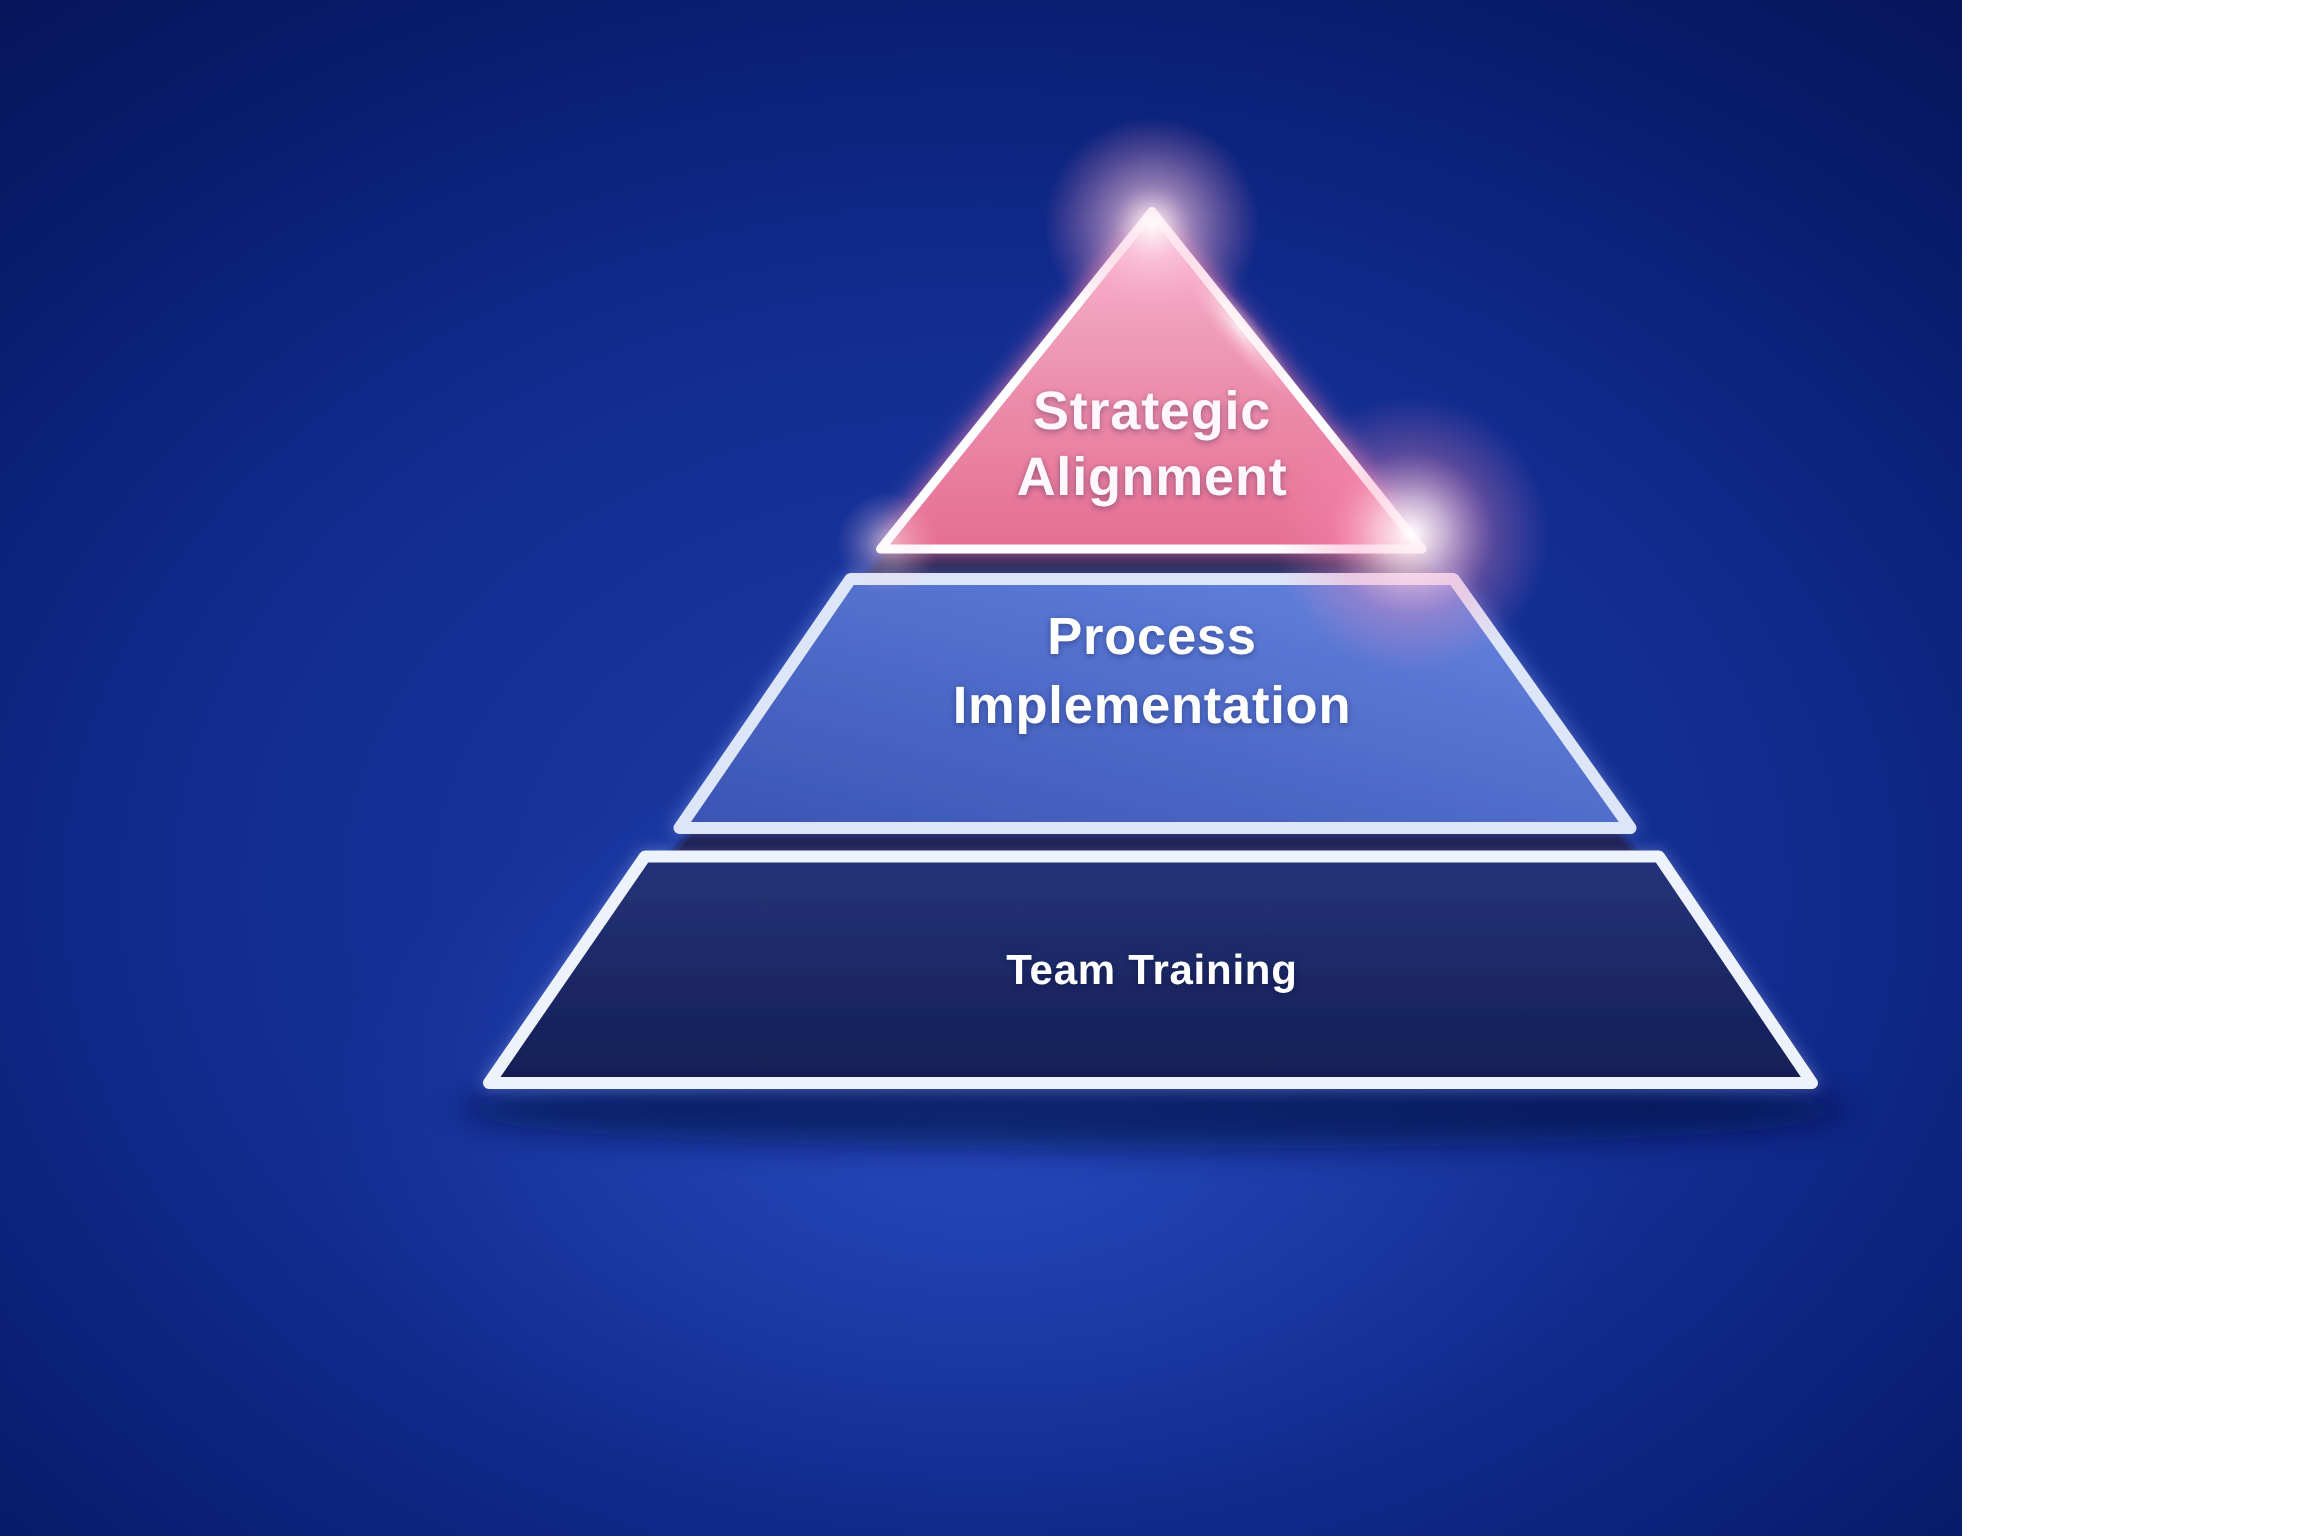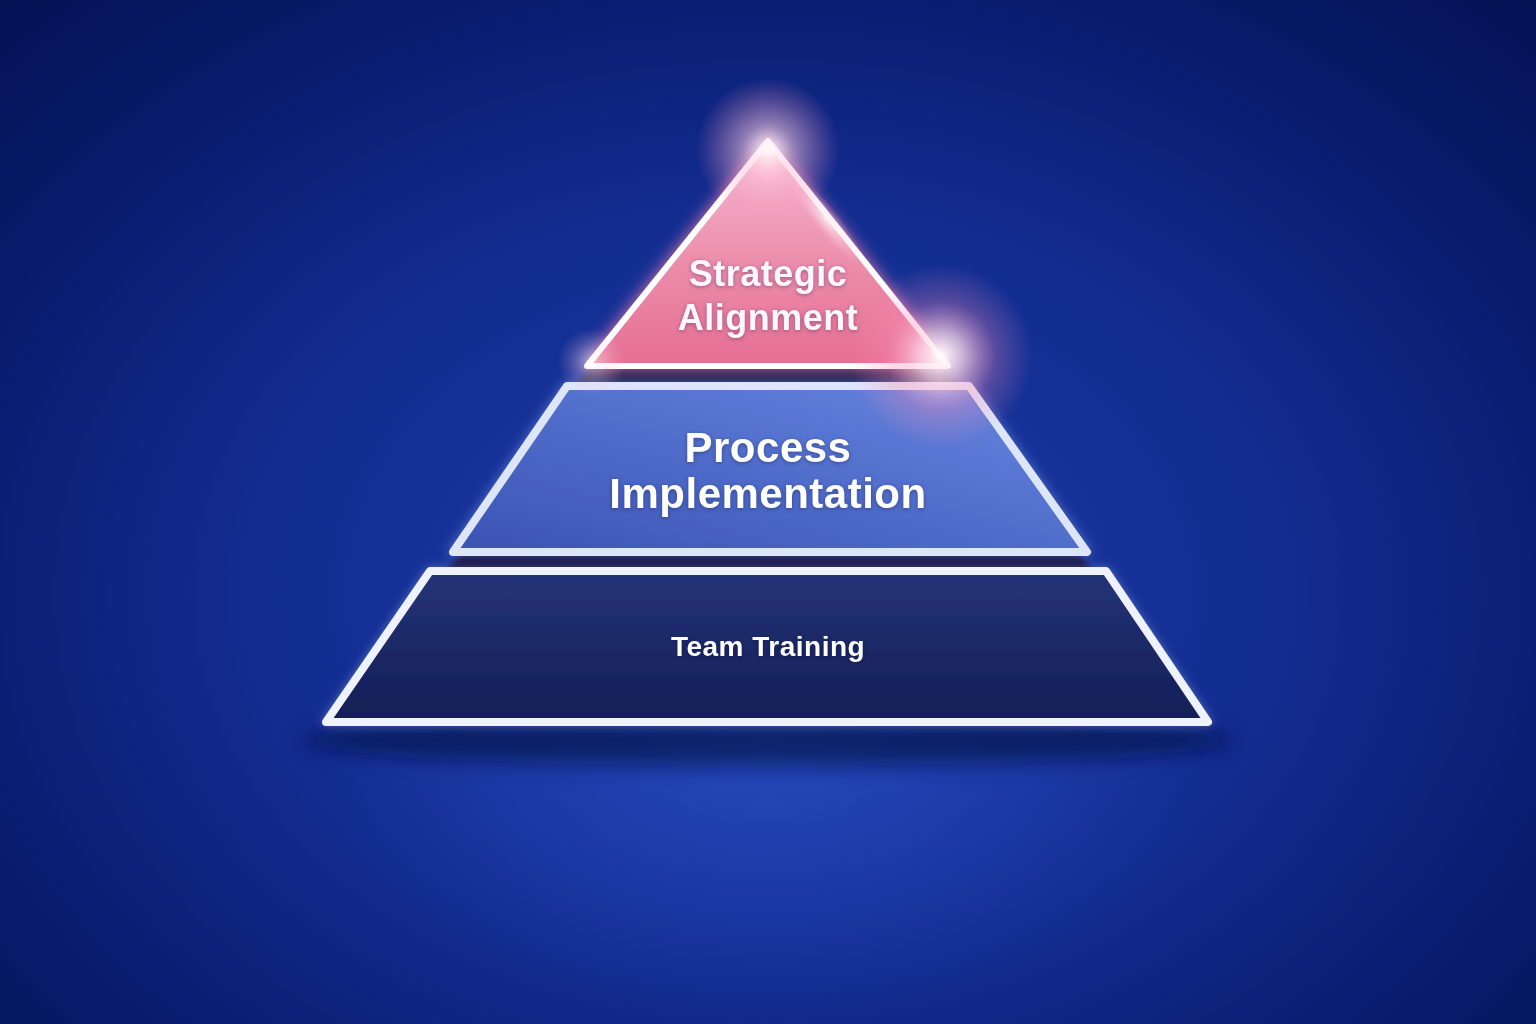--- a/index.html
+++ b/index.html
@@ -1,33 +1,33 @@
 <!DOCTYPE html>
 <html><head>
 <meta charset="utf-8">
 <style>
   html,body{margin:0;padding:0;}
   body{
     width:1536px;height:1024px;overflow:hidden;
     font-family:"Liberation Sans","DejaVu Sans",sans-serif;
   }
   .stage{
-    position:relative;width:1536px;height:1024px;
+    position:relative;width:1308px;height:1024px;
     background:
       radial-gradient(620px 360px at 50% 74%, rgba(48,90,215,.50), rgba(48,90,215,0) 72%),
       radial-gradient(1150px 860px at 50% 58%, #1c3da8 0%, #122c90 45%, #081b6b 75%, #041150 100%);
   }
   .pyramid-svg{position:absolute;left:0;top:0;}
   .tier-label{
     position:absolute;color:#ffffff;font-weight:bold;text-align:center;
     text-shadow:0 1px 4px rgba(5,10,50,.35);
     letter-spacing:.5px;
   }
   .label-1{left:618px;top:252px;width:300px;font-size:36px;line-height:44px;color:#fff7fb;}
-  .label-2{left:588px;top:425px;width:360px;font-size:42px;line-height:46px;}
+  .label-2{left:588px;top:402px;width:360px;font-size:35px;line-height:46px;}
   .label-3{left:468px;top:623px;width:600px;font-size:28px;line-height:48px;}
 </style>
 </head>
 <body>
 
 <div class="stage">
 
   <svg class="pyramid-svg" width="1536" height="1024" viewBox="0 0 1536 1024">
     <defs>
       <linearGradient id="gTri" x1="0" y1="0" x2="0" y2="1">

